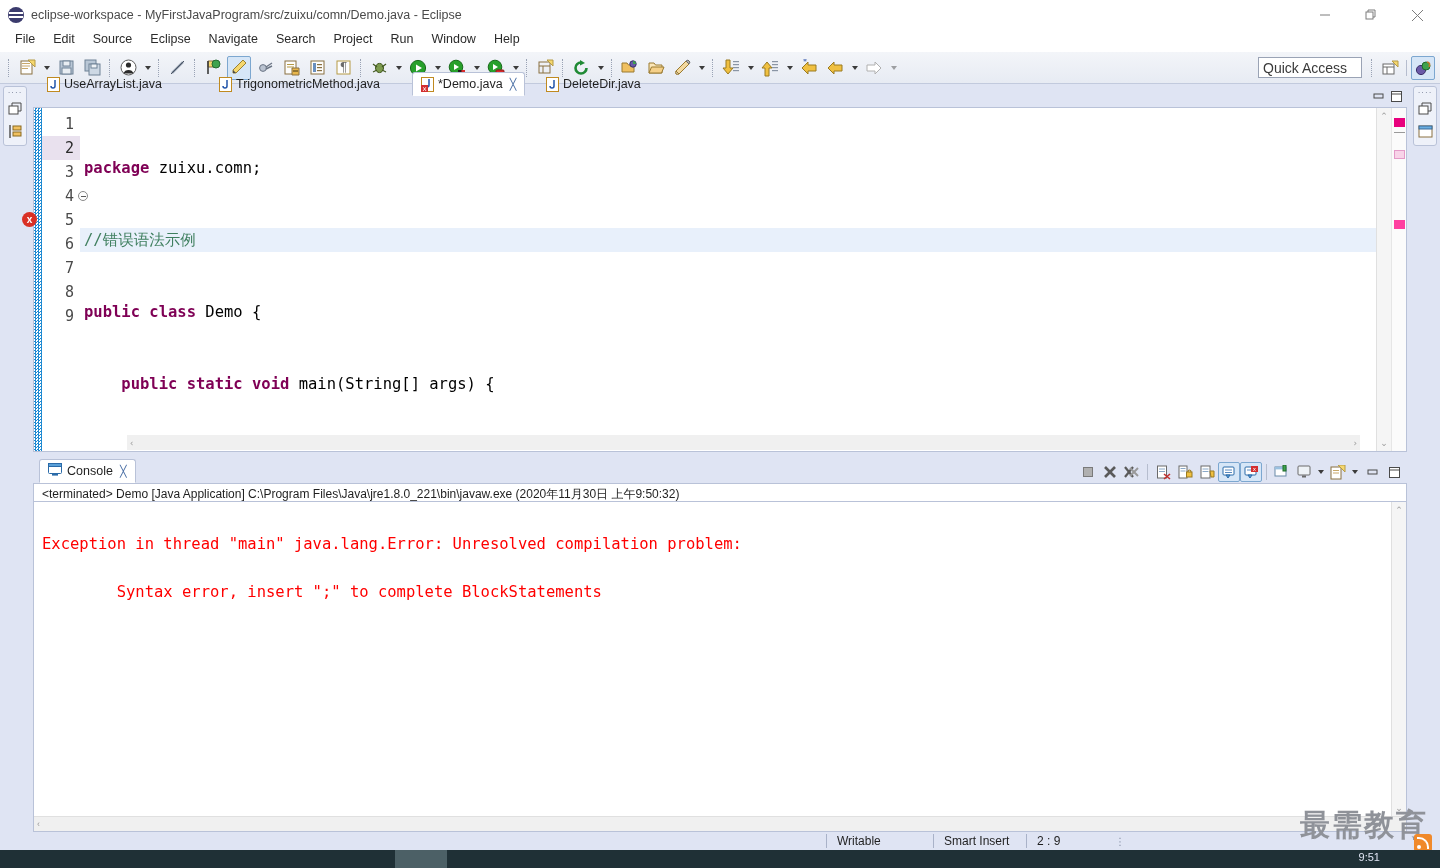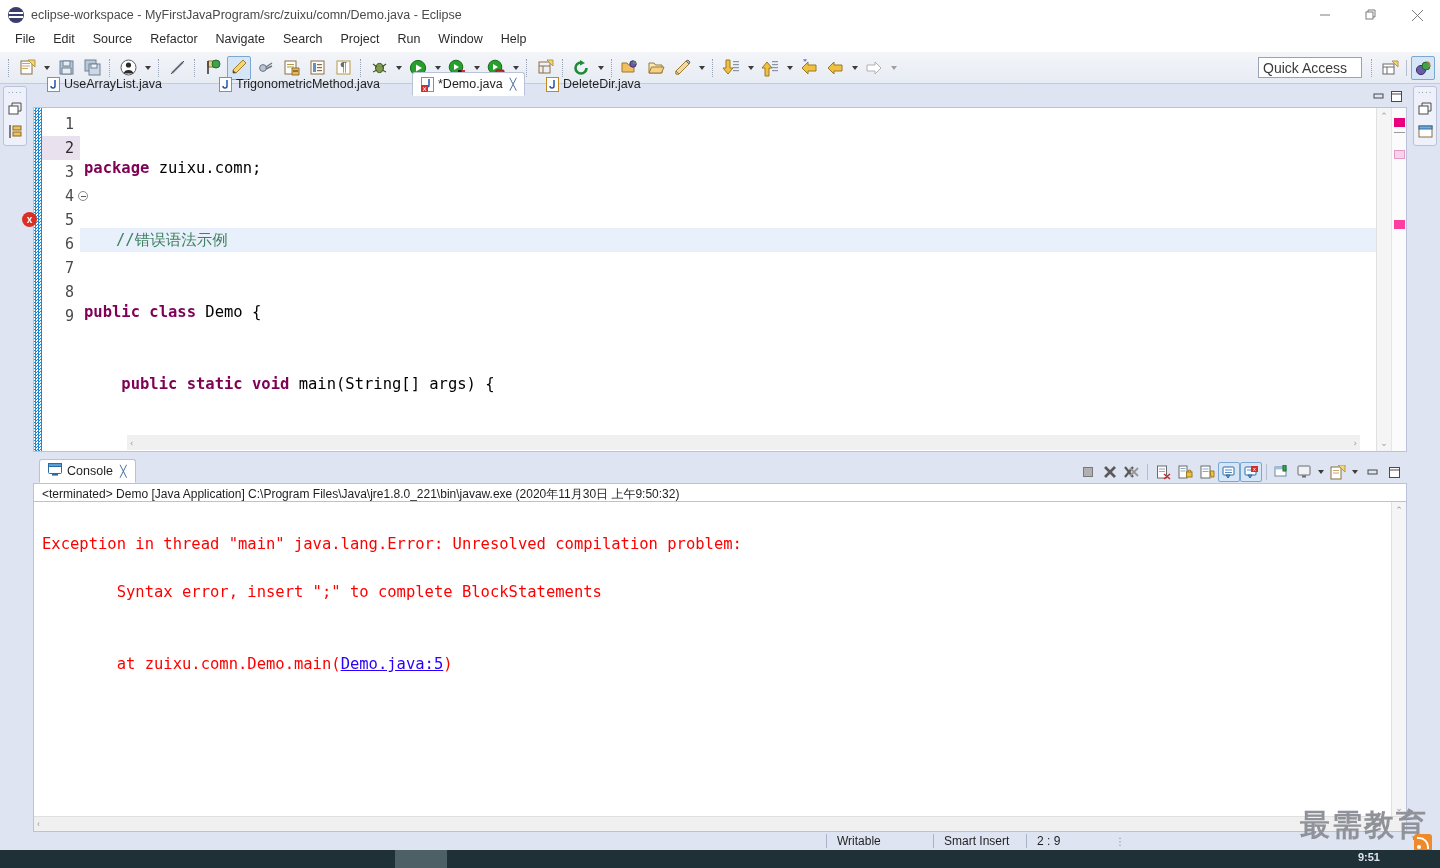--- a/index.html
+++ b/index.html
@@ -186,21 +186,21 @@
   .code-area {
     flex: 1; position: relative; overflow: hidden;
     font-family: "DejaVu Sans Mono", monospace;
     font-size: 15.5px; line-height: 24px;
     padding-top: 0; white-space: pre;
     color: #000000;
   }
   .code-line { height: 24px; position: relative; padding-left: 4px; }
   .code-line.cur { background: #e8f0fb; }
   .kw { color: #7f0055; font-weight: bold; }
-  .cmt { color: #3f7f5f; margin-left: 32px; }
+  .cmt { color: #3f7f5f; }
 
   .v-scroll {
     width: 15px; flex: none; background: #f5f5f5;
     border-left: 1px solid #e0e0e0;
     position: relative;
     display: flex; flex-direction: column; justify-content: space-between; align-items: center;
   }
   .v-scroll .arr { font-size: 9px; color: #9a9a9a; padding: 3px 0; }
   .overview-ruler {
     width: 15px; flex: none; background: #fbfbfb;
@@ -278,21 +278,21 @@
   .taskbar {
     position: absolute; left: 0; right: 0; bottom: 0; height: 18px;
     background: #1f3036;
   }
   .taskbar .active-task {
     position: absolute; left: 395px; top: 0; width: 52px; height: 18px;
     background: #4c6066;
   }
   .taskbar .clock {
     position: absolute; right: 60px; top: 1px;
-    font-size: 11px; color: #dfe4f3; font-weight: bold;
+    font-size: 11px; color: #dfe4f3;
   }
 
   
   .watermark {
     position: absolute; right: 12px; bottom: 22px;
     font-size: 30px; font-weight: bold; color: #8f9299;
     font-family: "DejaVu Sans", sans-serif;
     letter-spacing: 2px;
     pointer-events: none;
   }
@@ -335,21 +335,21 @@
         <line x1="12" y1="1" x2="1" y2="12" stroke="#7d7d7d" stroke-width="1"></line>
       </svg>
     </div>
   </div>
 </div>
 
 <div class="menubar">
   <div class="mi">File</div>
   <div class="mi">Edit</div>
   <div class="mi">Source</div>
-  <div class="mi">Refactor</div>
+  <div class="mi">Eclipse</div>
   <div class="mi">Navigate</div>
   <div class="mi">Search</div>
   <div class="mi">Project</div>
   <div class="mi">Run</div>
   <div class="mi">Window</div>
   <div class="mi">Help</div>
 </div>
 
 <div class="toolbar">
   <div class="tb-sep"></div>
@@ -852,21 +852,20 @@
       </div>
     </div>
 
     <div class="console-body">
       <div class="console-head">&lt;terminated&gt; Demo [Java Application] C:\Program Files\Java\jre1.8.0_221\bin\javaw.exe (2020年11月30日 上午9:50:32)</div>
       <div class="console-out-wrap">
         <div class="console-out">
 <div>Exception in thread "main" java.lang.Error: Unresolved compilation problem: </div>
 <div>	Syntax error, insert ";" to complete BlockStatements</div>
 <div></div>
-<div><span>	at zuixu.comn.Demo.main(</span><span class="link">Demo.java:5</span><span>)</span></div>
         </div>
         <div class="v-scroll">
           <span class="arr">⌃</span>
           <span class="arr">⌄</span>
         </div>
       </div>
       <div class="console-hscroll">
         <span>‹</span>
         <span></span>
       </div>

